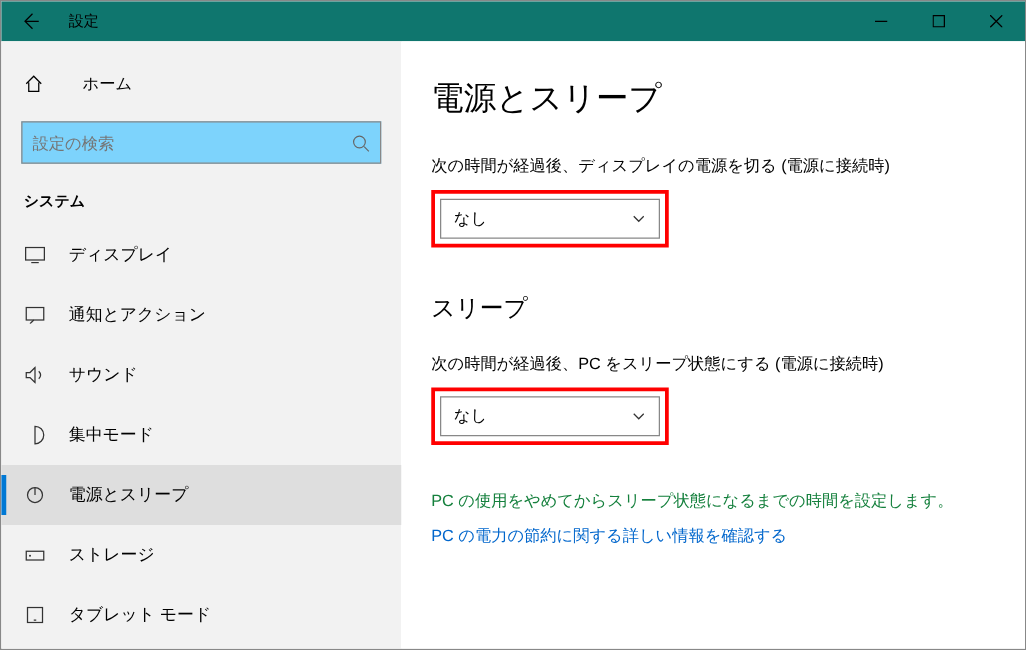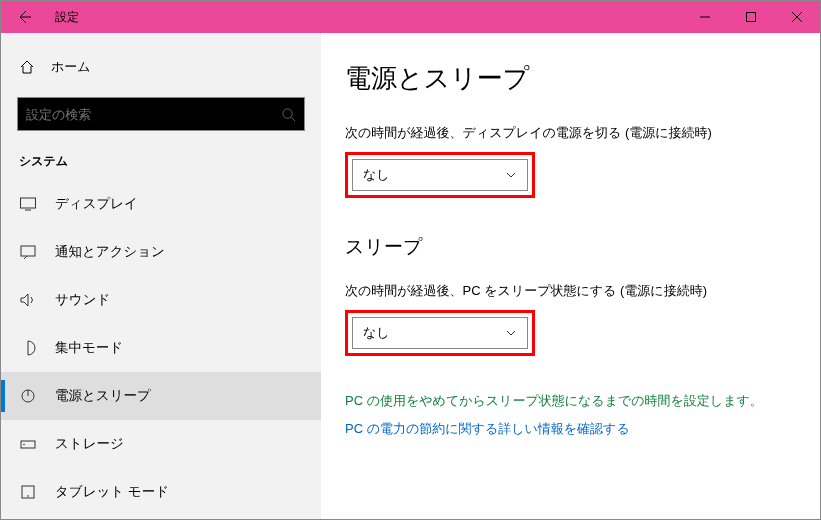--- a/index.html
+++ b/index.html
@@ -10,21 +10,21 @@
     background: #fff;
     width: 821px;
     height: 520px;
     overflow: hidden;
     border: 1px solid #888;
   }
   .titlebar {
     height: 32px;
     display: flex;
     align-items: center;
-    background: #ec4899;
+    background: #0f766e;
     border-bottom: 0;
     text-align: right;
   }
   .titlebar .back {
     width: 46px;
     height: 32px;
     display: flex;
     align-items: center;
     justify-content: center;
     font-size: 14px;
@@ -55,32 +55,32 @@
     padding: 0;
     display: flex;
     flex-direction: column;
     border-right: 0;
   }
   .home-row {
     display: flex;
     align-items: center;
     height: 44px;
     padding-left: 18px;
-    gap: 16px;
+    gap: 31px;
     margin-top: 12px;
     cursor: pointer;
   }
   .search-wrap {
     margin: 8px 16px 0 16px;
   }
   .search {
     width: 100%;
     height: 34px;
     border: 1px solid #888;
-    background: #000000;
+    background: #7dd3fc;
     display: flex;
     align-items: center;
     padding: 0 8px;
   }
   .search input {
     flex: 1;
     border: none;
     outline: none;
     background: transparent;
     font-size: 13px;

